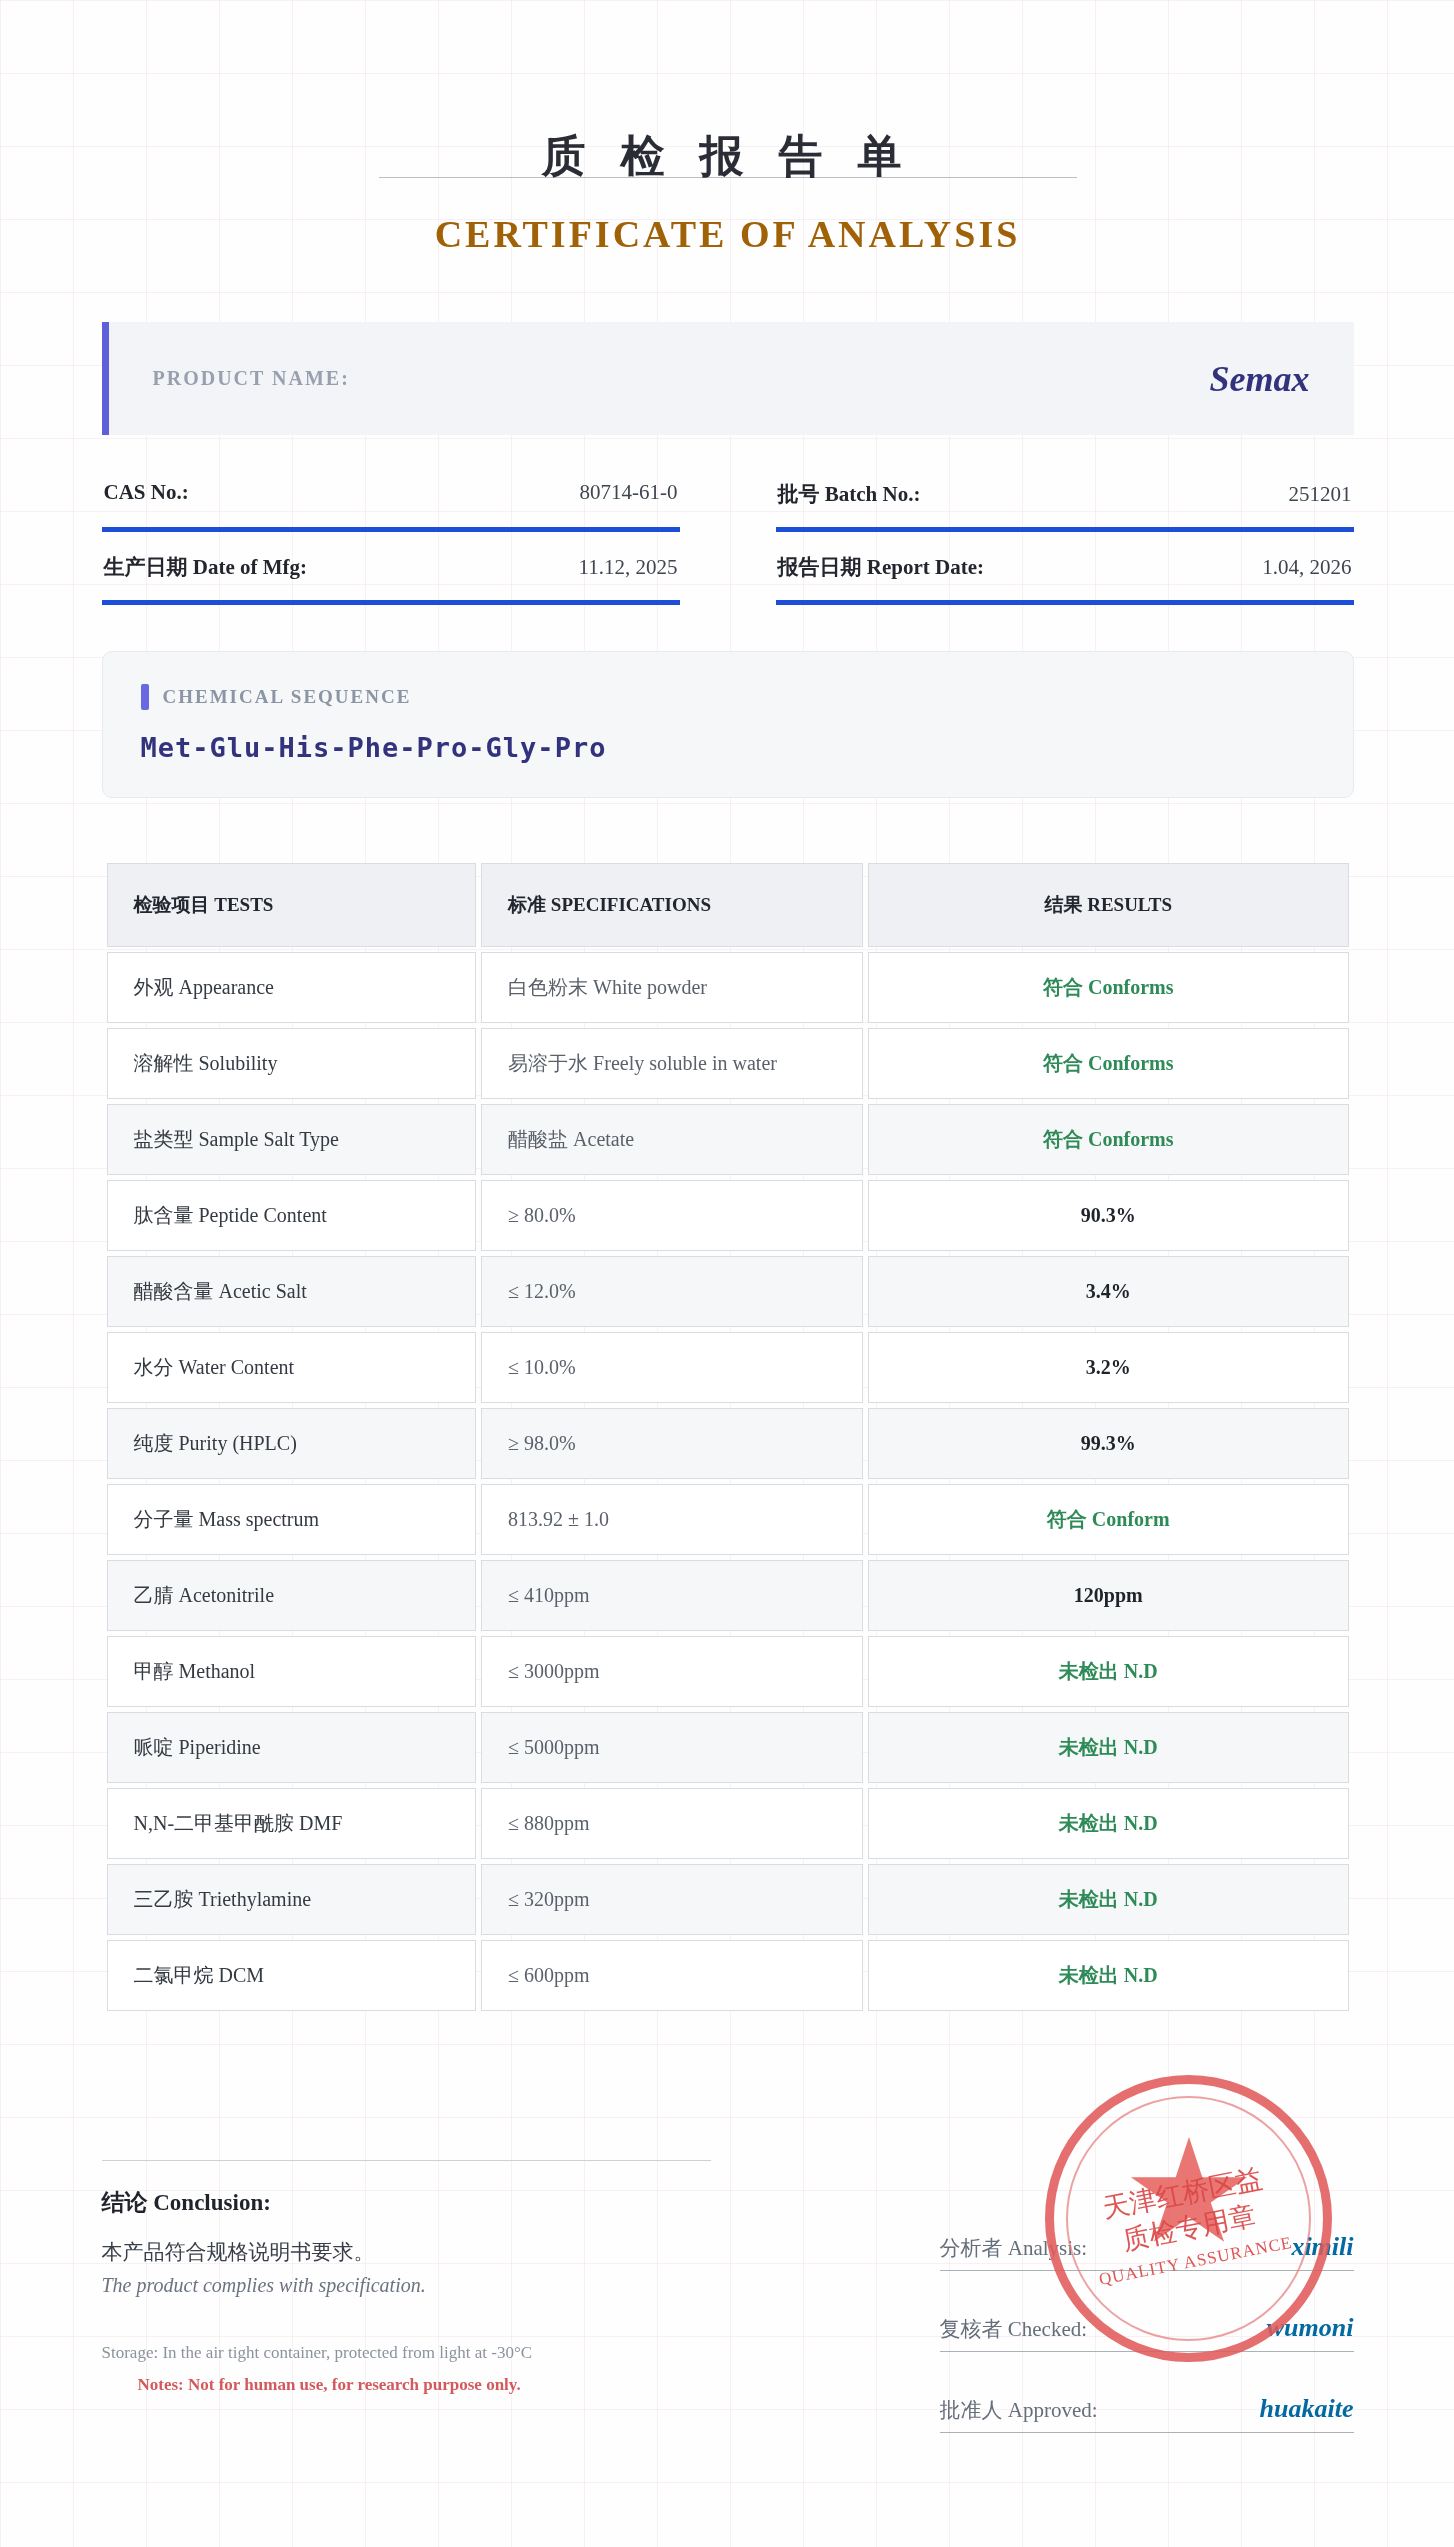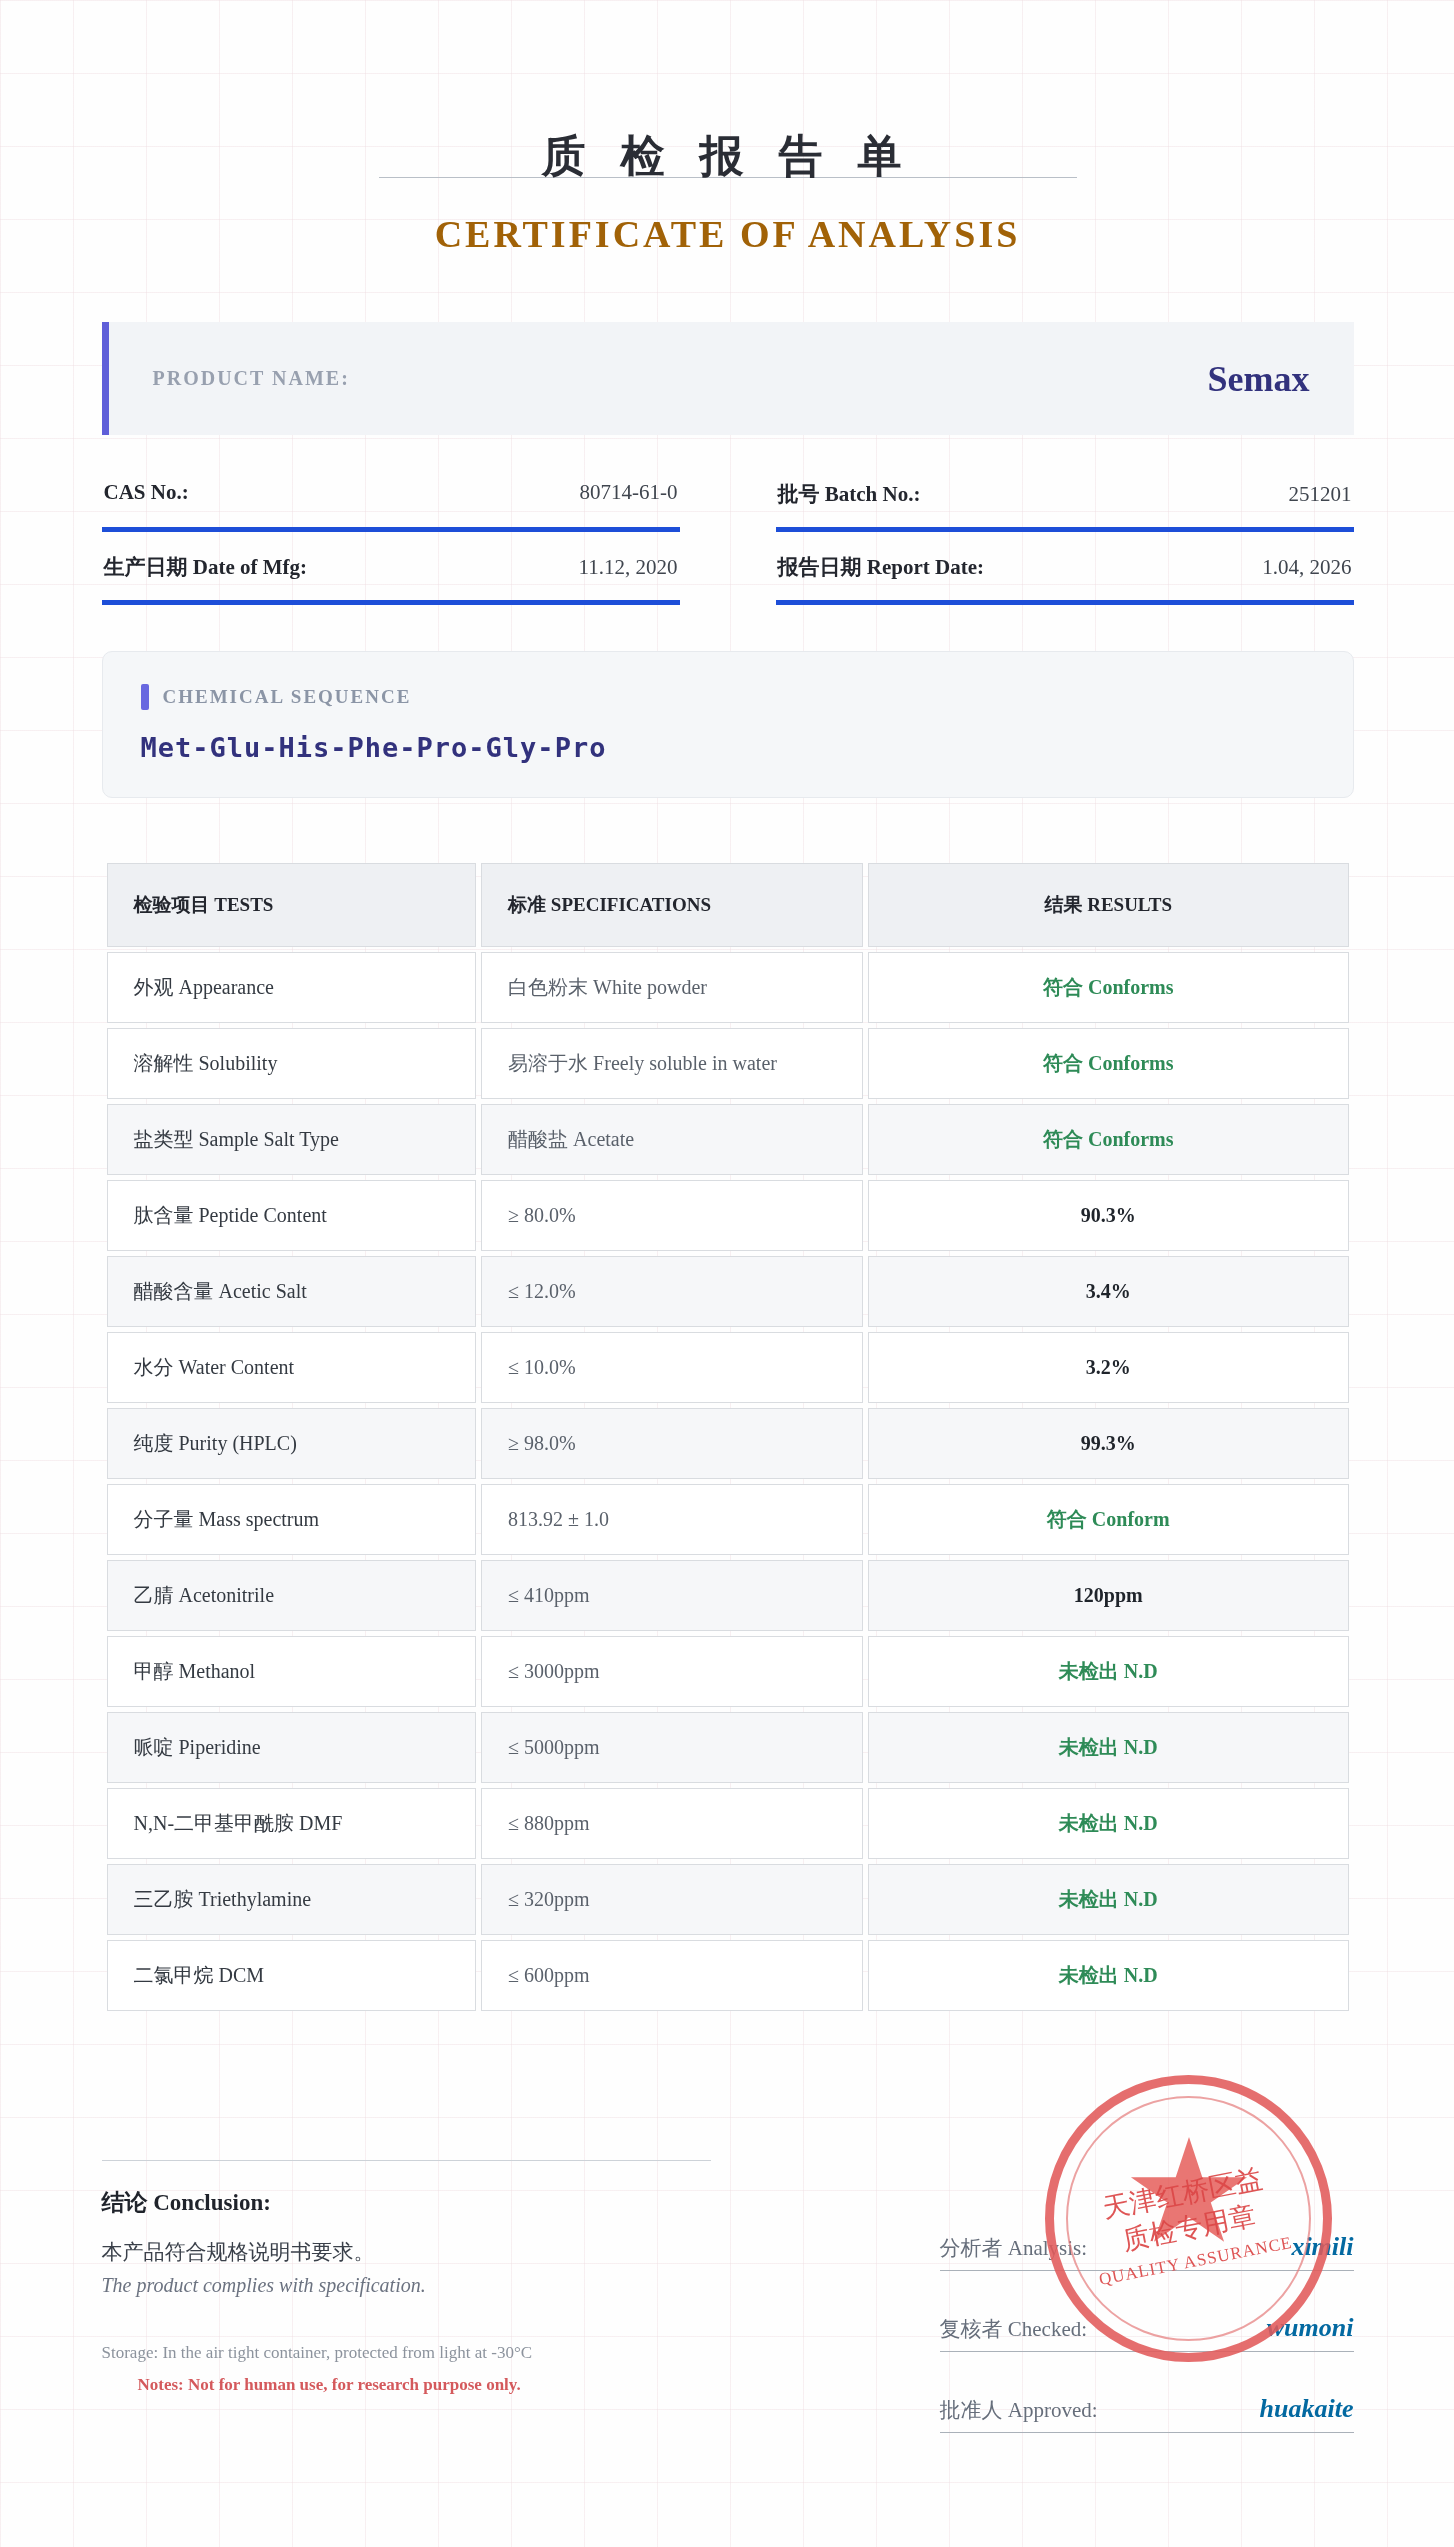--- a/index.html
+++ b/index.html
@@ -28,21 +28,21 @@
   .title-cn{position:relative; font-size:44px; font-weight:700;
     letter-spacing:12px; color:#2a2d35;}
   .title-en{text-align:center; margin-top:26px; font-size:38px; font-weight:700;
     letter-spacing:3px; color:#a16207;}
 
   
   .product-band{margin-top:66px; height:113px; background:var(--band);
     border-left:7px solid var(--accent); display:flex; align-items:center;
     justify-content:space-between; padding:0 44px;}
   .product-label{font-size:20px; font-weight:700; letter-spacing:2px; color:#98a0af;}
-  .product-name{font-size:36px; font-weight:700; color:var(--navy);}
+  .product-name{font-size:36px; font-weight:700; color:var(--navy);font-style:italic;}
 
   
   .info-grid{margin-top:24px; display:grid; grid-template-columns:1fr 1fr;
     column-gap:96px;}
   .info-cell{display:flex; justify-content:space-between; align-items:baseline;
     padding:21px 2px 19px 2px; border-bottom:5px solid #1d4ed8;}
   .info-label{font-size:21px; font-weight:700; color:#23262e;}
   .info-value{font-size:21px; color:#3f454e;}
 
   
@@ -122,21 +122,21 @@
     <div class="info-cell">
       <span class="info-label">CAS No.:</span>
       <span class="info-value">80714-61-0</span>
     </div>
     <div class="info-cell">
       <span class="info-label">批号 Batch No.:</span>
       <span class="info-value">251201</span>
     </div>
     <div class="info-cell">
       <span class="info-label">生产日期 Date of Mfg:</span>
-      <span class="info-value">11.12, 2020</span>
+      <span class="info-value">11.12, 2025</span>
     </div>
     <div class="info-cell">
       <span class="info-label">报告日期 Report Date:</span>
       <span class="info-value">1.04, 2026</span>
     </div>
   </div>
 
   <div class="seq-card">
     <div class="seq-head">
       <span class="seq-bar"></span>

